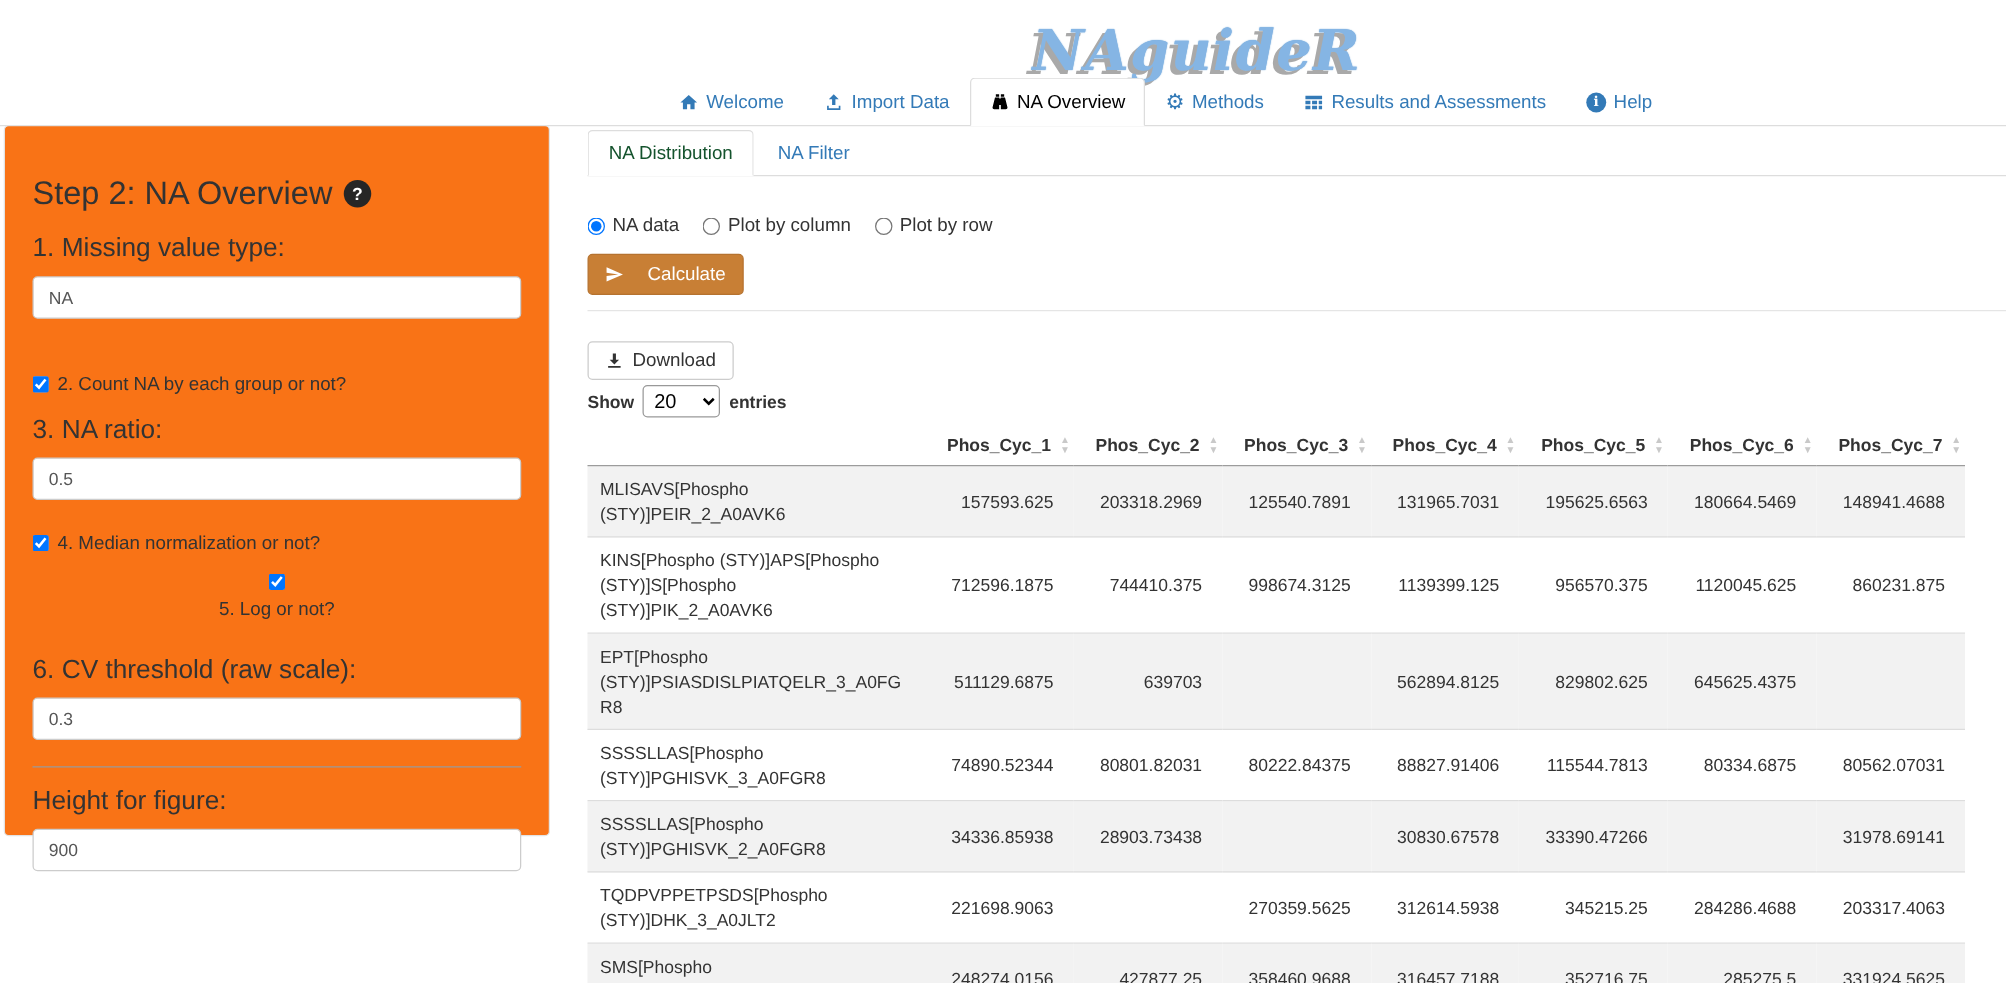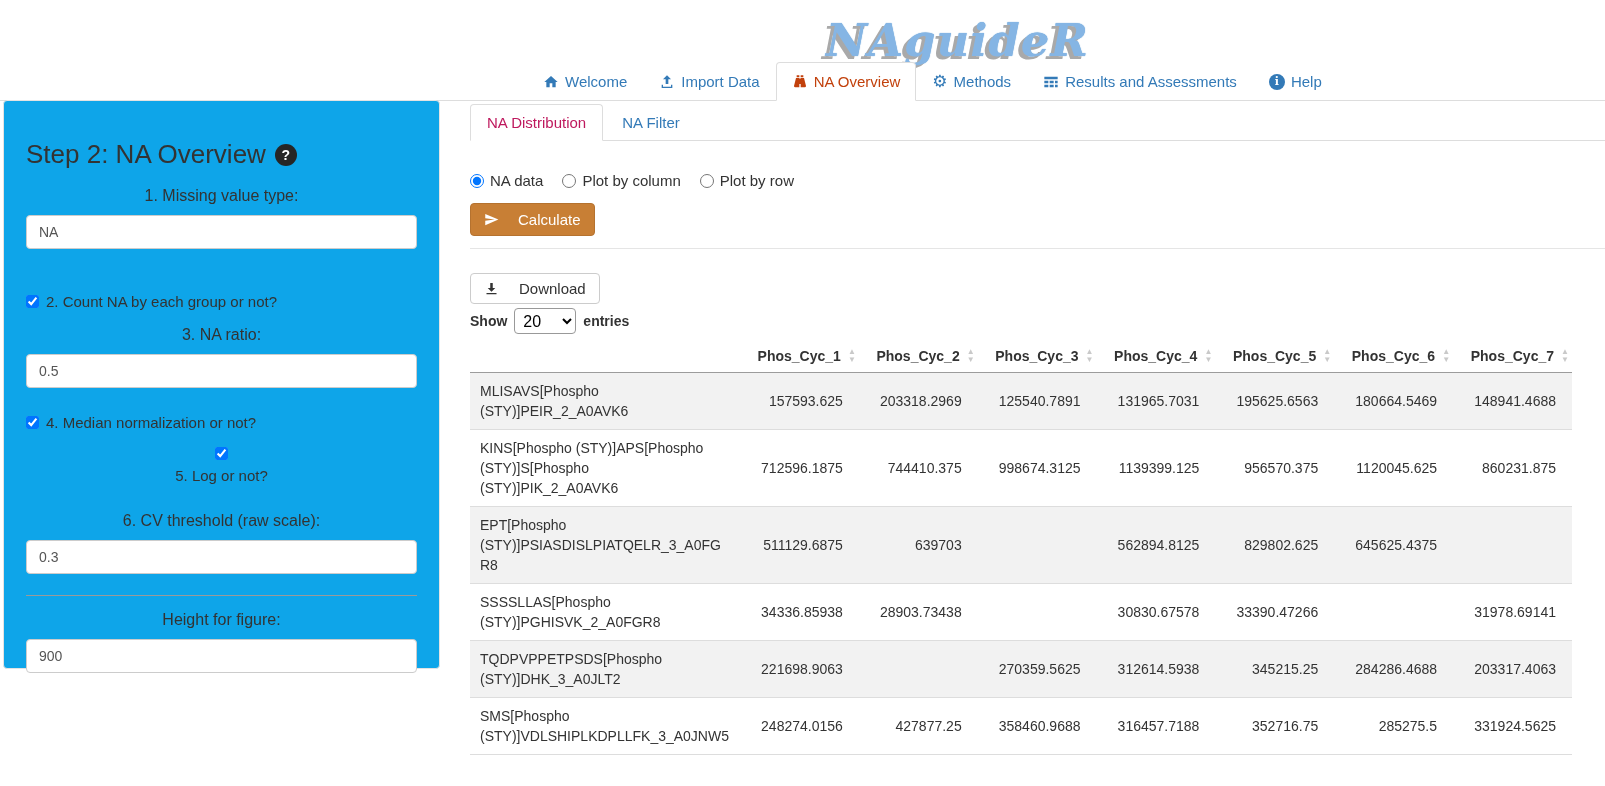--- a/index.html
+++ b/index.html
@@ -11,67 +11,67 @@
   .logo { left:826px; top:14px; font-family:"DejaVu Serif", serif; font-style:italic;
     font-weight:bold; font-size:45px; color:#85b5e4; letter-spacing:1px;
     text-shadow:-4px 3px 0 #a9a9a9, 0 0 1px #5d9bd3; }
 
   
   .navbar { left:0; top:59px; width:1605px; height:42px; border-bottom:1px solid #ddd;
     display:flex; align-items:flex-end; padding-left:527px; }
   .nav-item { display:flex; align-items:center; gap:6px; padding:10px 15px; font-size:15px;
     color:#337ab7; cursor:pointer; margin-bottom:-1px; border:1px solid transparent;
     border-radius:4px 4px 0 0; white-space:nowrap; }
-  .nav-item.active { background:#fff; border-color:#ddd; border-bottom-color:#fff; color:#c2410c; }
+  .nav-item.active { background:#fff; border-color:#ddd; border-bottom-color:#fff; color:#000000; }
   .nav-item svg { flex:0 0 auto; }
   .icon-circle { display:inline-flex; align-items:center; justify-content:center;
     width:16px; height:16px; border-radius:50%; background:#337ab7; color:#fff;
     font-size:11px; font-weight:bold; font-family:"DejaVu Serif", serif; }
   .gear-glyph { font-size:17px; line-height:16px; }
 
   
-  .sidebar { left:3px; top:100px; width:437px; height:569px; background:#0ea5e9;
+  .sidebar { left:3px; top:100px; width:437px; height:569px; background:#f97316;
     border:1px solid #e3e3e3; border-radius:4px; padding:20px 22px; }
   .sb-title { margin-top:18px; font-size:26px; font-weight:500; color:#333;
     display:flex; align-items:center; gap:9px; }
   .q-circle { display:inline-flex; align-items:center; justify-content:center;
     width:22px; height:22px; border-radius:50%; background:#262626; color:#fff;
     font-size:14px; font-weight:bold; }
-  .sb-label { font-size:16px; color:#333;text-align:center; }
+  .sb-label { font-size:21px; color:#333; }
   .lbl-1 { margin-top:17px; }
   .txt-input { display:block; width:100%; height:34px; border:1px solid #ccc;
     border-radius:4px; padding:6px 12px; font-size:14px; color:#555; background:#fff;
     font-family:"Liberation Sans", sans-serif; margin-top:10px; }
   .chk-row { display:flex; align-items:center; gap:7px; font-size:15px; color:#333; }
   .chk-2 { margin-top:44px; }
   .lbl-3 { margin-top:16px; }
   .chk-4 { margin-top:26px; }
   .chk-5 { margin-top:16px;flex-direction:column; }
   .lbl-6 { margin-top:28px; }
   .sb-hr { border:none; border-top:1px solid #9a9a9a; margin:21px 0 0 0; }
   .lbl-h { margin-top:15px; }
 
   
   .main { left:470px; top:102px; width:1135px; }
   .subtabs { display:flex; align-items:flex-end; width:100%; border-bottom:1px solid #ddd; height:39px; }
   .subtab { padding:9px 16px; font-size:15px; color:#337ab7; cursor:pointer; margin-bottom:-1px;
     border:1px solid transparent; border-radius:4px 4px 0 0; }
-  .subtab.active { background:#fff; border-color:#ddd; border-bottom-color:#fff; color:#be185d; }
+  .subtab.active { background:#fff; border-color:#ddd; border-bottom-color:#fff; color:#14532d; }
   .subtab + .subtab { margin-left:2px; }
 
   .radio-row { margin-top:31px; display:flex; align-items:center; gap:6px; font-size:15px; }
   .radio-row label { margin-right:13px; }
   .radio-row input { margin:0 0 0 0; width:14px; height:14px; }
 
   .btn-calculate { margin-top:14px; display:inline-flex; align-items:center; gap:19px;
     background:#c87f35; border:1px solid #b5722f; color:#fff; font-size:15px;
     padding:7px 13px; border-radius:4px; cursor:pointer; font-family:"Liberation Sans", sans-serif; }
   .main-hr { border:none; border-top:1px solid #e5e5e5; margin:12px 0 0 0; }
 
-  .btn-download { margin-top:24px; display:inline-flex; align-items:center; gap:20px;
+  .btn-download { margin-top:24px; display:inline-flex; align-items:center; gap:7px;
     background:#fff; border:1px solid #ccc; color:#333; font-size:15px;
     padding:6px 13px; border-radius:4px; cursor:pointer; font-family:"Liberation Sans", sans-serif; }
 
   .show-row { margin-top:4px; display:flex; align-items:center; gap:7px; font-weight:bold; font-size:14px; }
   .entries-select { height:26px; border:1px solid #999; border-radius:4px; background:#fff;
     font-size:16px; padding:2px 4px; width:62px; font-family:"Liberation Sans", sans-serif; }
 
   
   table.data { margin-top:6px; border-collapse:collapse; table-layout:fixed; width:1102px; }
   table.data th { font-weight:bold; font-size:14px; color:#333; text-align:right;
@@ -274,20 +274,30 @@
           <td class="pep">EPT[Phospho (STY)]PSIASDISLPIATQELR_3_A0FGR8</td>
           <td class="num">511129.6875</td>
           <td class="num">639703</td>
           <td class="num"></td>
           <td class="num">562894.8125</td>
           <td class="num">829802.625</td>
           <td class="num">645625.4375</td>
           <td class="num"></td>
         </tr>
         <tr>
+          <td class="pep">SSSSLLAS[Phospho (STY)]PGHISVK_3_A0FGR8</td>
+          <td class="num">74890.52344</td>
+          <td class="num">80801.82031</td>
+          <td class="num">80222.84375</td>
+          <td class="num">88827.91406</td>
+          <td class="num">115544.7813</td>
+          <td class="num">80334.6875</td>
+          <td class="num">80562.07031</td>
+        </tr>
+        <tr>
           <td class="pep">SSSSLLAS[Phospho (STY)]PGHISVK_2_A0FGR8</td>
           <td class="num">34336.85938</td>
           <td class="num">28903.73438</td>
           <td class="num"></td>
           <td class="num">30830.67578</td>
           <td class="num">33390.47266</td>
           <td class="num"></td>
           <td class="num">31978.69141</td>
         </tr>
         <tr>

